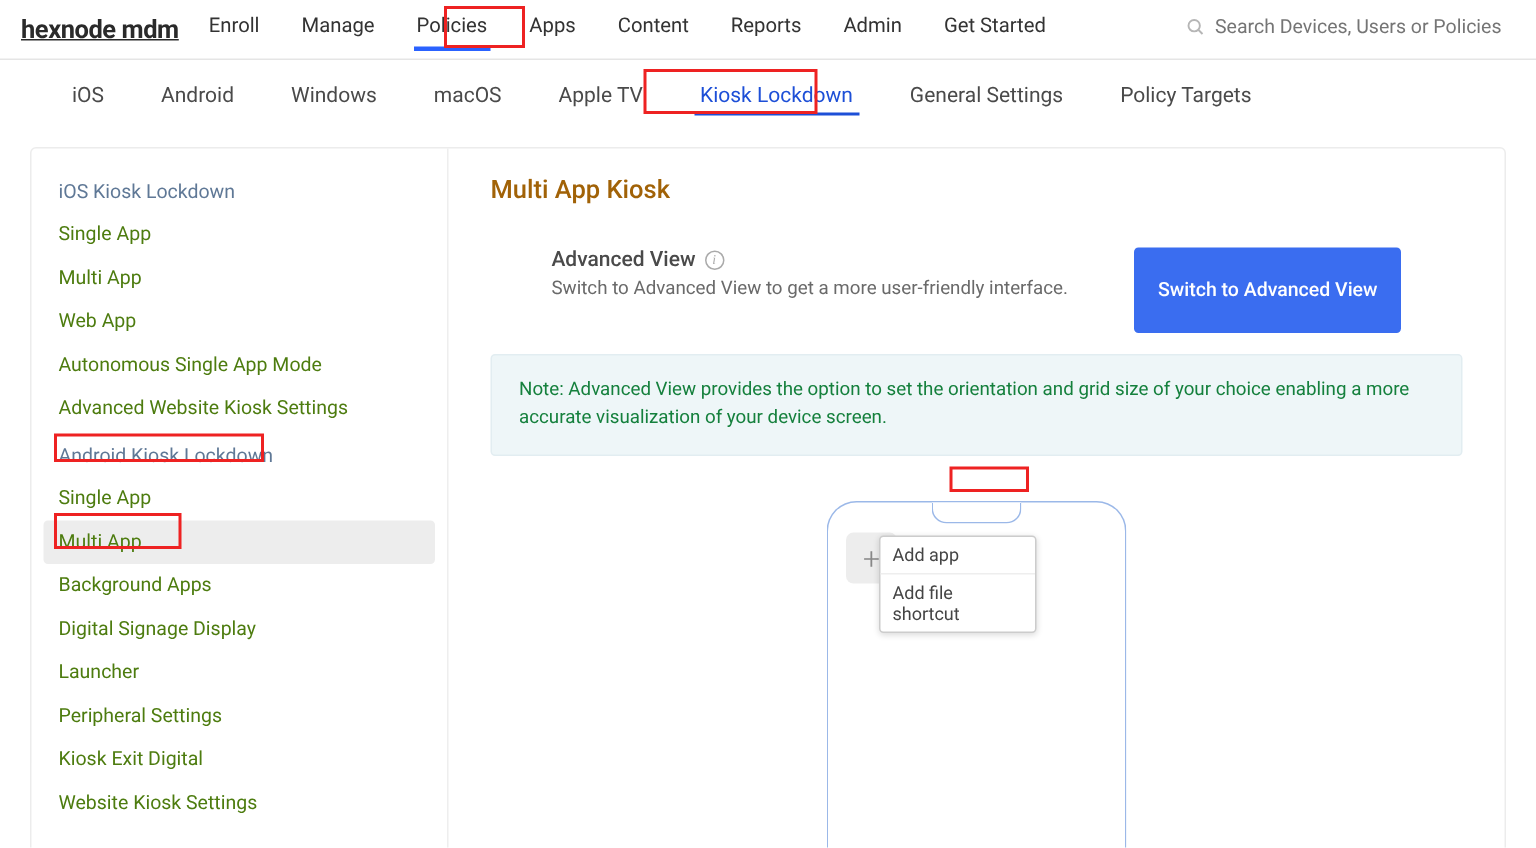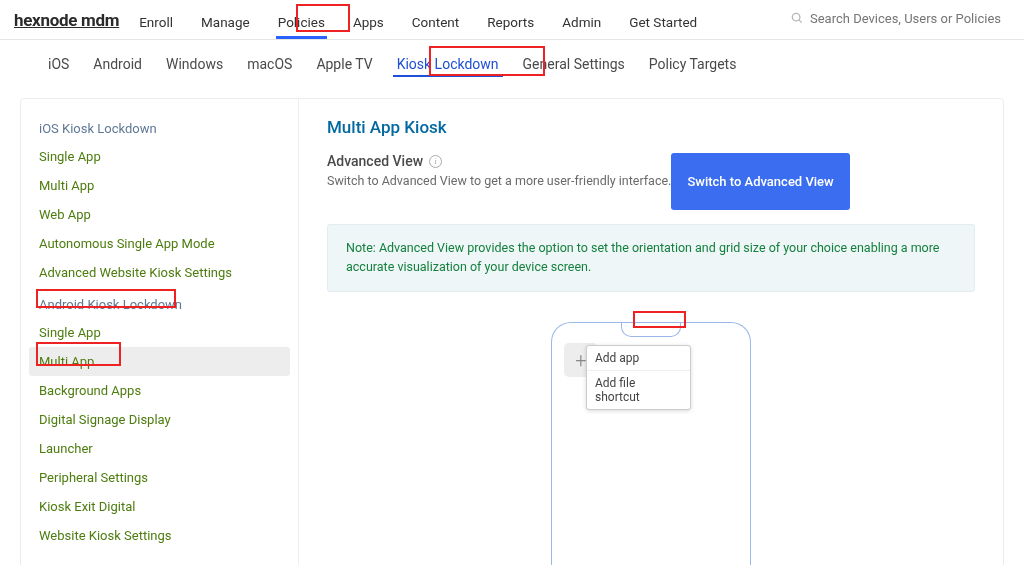--- a/index.html
+++ b/index.html
@@ -1,36 +1,36 @@
 <!DOCTYPE html>
 <html><head>
 <meta charset="utf-8">
 <style>
   * { box-sizing: border-box; margin: 0; padding: 0; font-family: -apple-system, BlinkMacSystemFont, "Segoe UI", Roboto, Helvetica, Arial, sans-serif; }
   body { background: #fff; width: 1024px; height: 565px; overflow: hidden; color: #333; }
   .topbar { display: flex; align-items: center; height: 40px; padding: 0 14px; border-bottom: 1px solid #e5e5e5; }
   .logo { font-size: 17px; font-weight: 700; color: #2a2a2a; letter-spacing: -0.3px; margin-right: 18px; text-decoration: underline; }
-  .top-nav { display: flex; gap: 24px; align-items: flex-end; font-size: 13.5px; height: 100%; }
+  .top-nav { display: flex; gap: 24px; align-items: flex-start; font-size: 13.5px; height: 100%; }
   .top-nav .item { color: #333; cursor: pointer; padding: 9px 2px; position: relative; }
   .top-nav .item.active { border-bottom: 3px solid #2a62ff; padding-bottom: 6px; }
   .search-wrap { margin-left: auto; display: flex; align-items: flex-start; gap: 6px; color: #9aa0a6; font-size: 13px; }
   .search-wrap input { border: none; outline: none; font-size: 13px; color: #666; width: 200px; }
-  .subtab-bar { display:flex; gap:16px; align-items:center; padding: 0 44px; height: 48px; font-size:14px; color:#4a4a4a; }
+  .subtab-bar { display:flex; gap:30px; align-items:center; padding: 0 44px; height: 48px; font-size:14px; color:#4a4a4a; }
   .subtab { cursor:pointer; padding:11px 4px; position:relative; }
   .subtab.active { color:#1d4fd7; }
   .subtab.active::after { content:""; position:absolute; left:0; right:0; bottom:6px; height:2.5px; background:#1d4fd7; }
   .main-area { display:flex; padding: 10px 20px 0 20px; }
   .content-card { flex:1; background:#fff; border:1px solid #ececec; border-radius:4px; display:flex; min-height:470px; }
   .sidebar { width:278px; padding:14px 0 14px 0; border-right:1px solid #eee; font-size:13px; color:#4f6e8f; }
   .side-sec { color:#5f7896; font-size:13px; padding:6px 18px; margin-top:2px; }
   .side-item { color:#4d7c0f; padding:7px 18px; cursor:pointer; }
   .side-item.selected { background:#ededed; border-radius:3px; margin:0 8px; padding-left:10px; }
   .content-main { flex:1; padding:18px 28px; }
-  .page-title { color:#0369a1; font-size:17px; font-weight:500; margin-bottom:16px; }
-  .adv-row { display:flex; align-items:flex-start; justify-content:flex-start; margin-bottom:14px; }
+  .page-title { color:#a16207; font-size:17px; font-weight:500; margin-bottom:28px; }
+  .adv-row { display:flex; align-items:flex-start; justify-content:center; margin-bottom:14px;gap:44px; }
   .adv-title { color:#4a4a4a; font-size:14px; font-weight:500; display:flex; align-items:center; gap:6px; }
   .adv-sub { color:#6a6a6a; font-size:12.5px; margin-top:4px; }
   .switch-btn { background:#3a6df0; color:#fff; border:none; padding:21px 16px; font-size:13px; border-radius:3px; cursor:pointer; font-weight:500; }
   .note-box { background:#eef6f8; border:1px solid #e2edf1; padding:14px 18px; font-size:12.5px; color:#15803d; line-height:1.5; border-radius:3px; margin-bottom:26px; }
   .device-stage { display:flex; justify-content:center; padding-top:4px; }
   .phone { width:200px; height:260px; border:1.5px solid #9bb8e8; border-radius:20px 20px 0 0; border-bottom:none; background:#fff; position:relative; padding:20px 12px 0 12px; }
   .notch { position:absolute; top:0; left:50%; transform:translateX(-50%); width:60px; height:14px; border:1.5px solid #9bb8e8; border-top:none; border-radius:0 0 10px 10px; background:#fff; }
   .slot { width:34px; height:34px; background:#ededed; border-radius:5px; display:flex; align-items:center; justify-content:center; color:#888; font-size:20px; font-weight:300; cursor:pointer; }
   .popover { position:absolute; top:22px; left:34px; width:105px; background:#fff; border:1px solid #ccc; border-radius:3px; box-shadow:0 1px 4px rgba(0,0,0,.15); font-size:12px; }
   .pop-item { padding:5px 8px; cursor:pointer; color:#444; }

